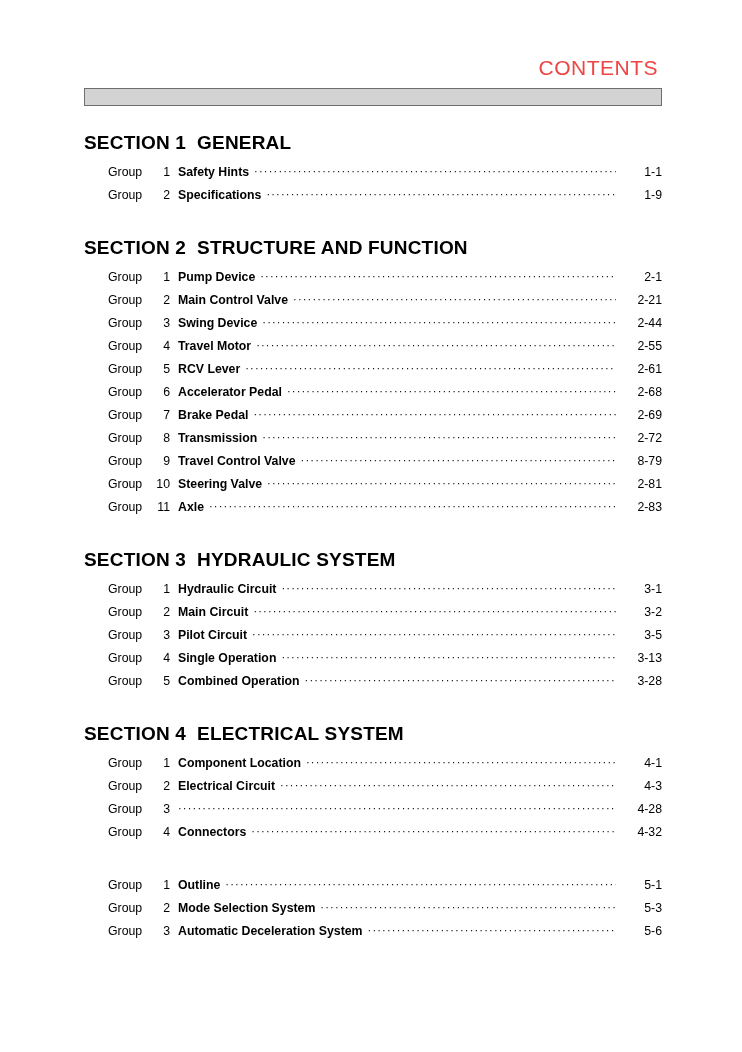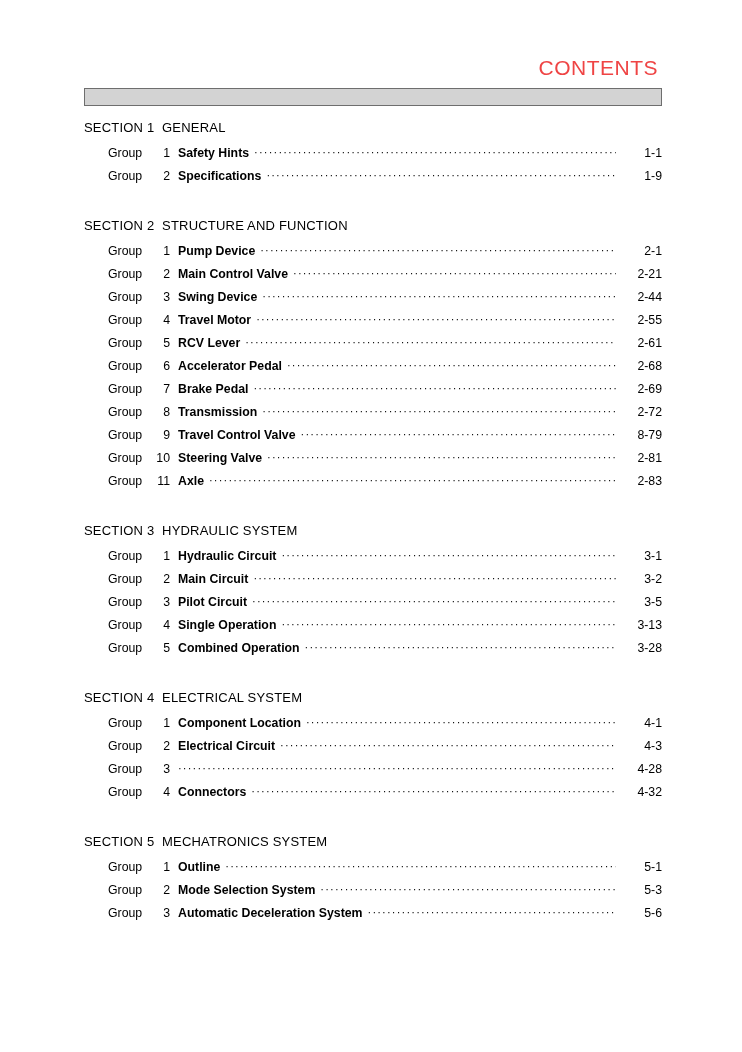--- a/index.html
+++ b/index.html
@@ -45,24 +45,24 @@
   .body-area {
     position: absolute;
     top: 120px;
     left: 84px;
     width: 578px;
   }
   .section {
     margin-bottom: 0;
   }
   .section-title {
-    font-size: 13px;
-    font-weight: normal;
+    font-size: 19px;
+    font-weight: bold;
     letter-spacing: 0.2px;
-    margin: 0 0 7px 0;
+    margin: 12px 0 7px 0;
     white-space: pre;
   }
   .section + .section {
     margin-top: 30px;
   }
   .entry {
     display: flex;
     align-items: flex-end;
     font-size: 12.3px;
     line-height: 23px;
@@ -271,21 +271,20 @@
         </div>
         <div class="entry">
           <span class="grp">Group</span>
           <span class="num">4</span>
           <span class="label">Connectors</span>
           <span class="dots">························································································································</span>
           <span class="page-num">4-32</span>
         </div>
       </div>
       <div class="section">
-        <div class="section-title">SECTION 5  MECHATRONICS SYSTEM</div>
         <div class="entry">
           <span class="grp">Group</span>
           <span class="num">1</span>
           <span class="label">Outline</span>
           <span class="dots">························································································································</span>
           <span class="page-num">5-1</span>
         </div>
         <div class="entry">
           <span class="grp">Group</span>
           <span class="num">2</span>

